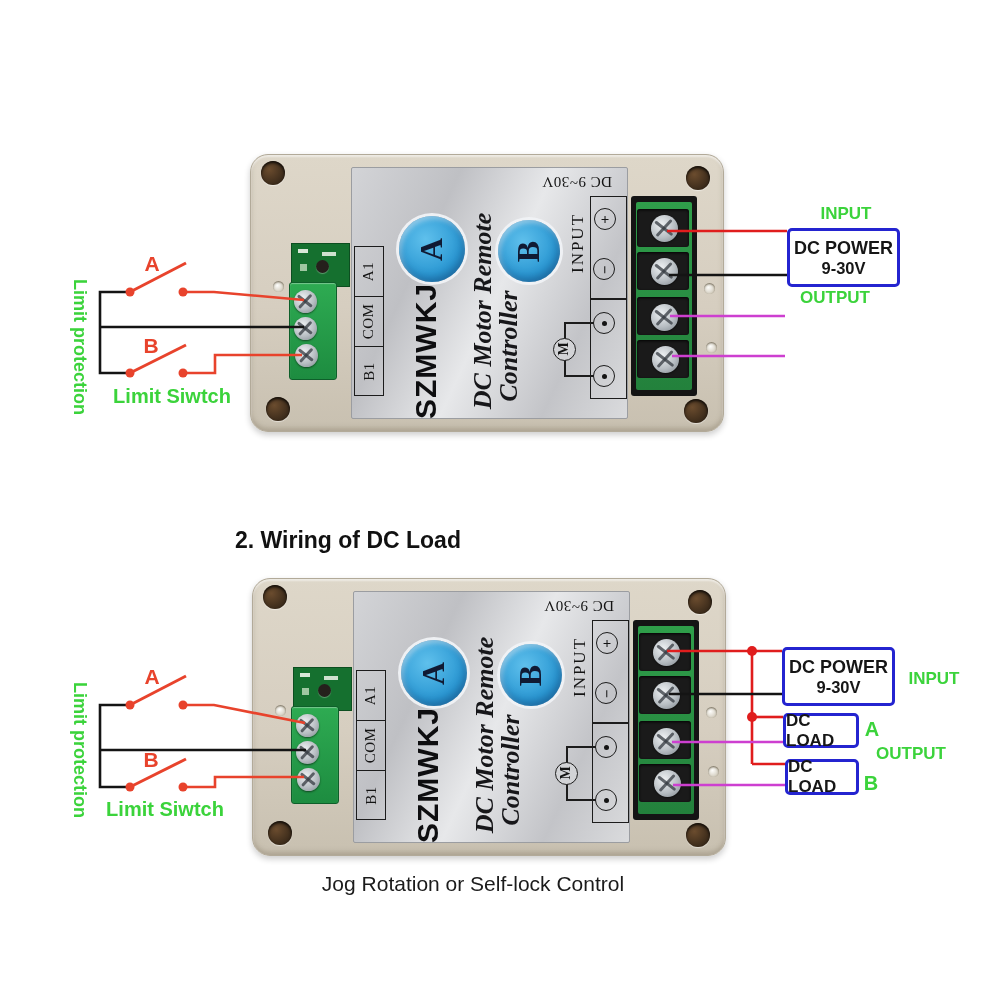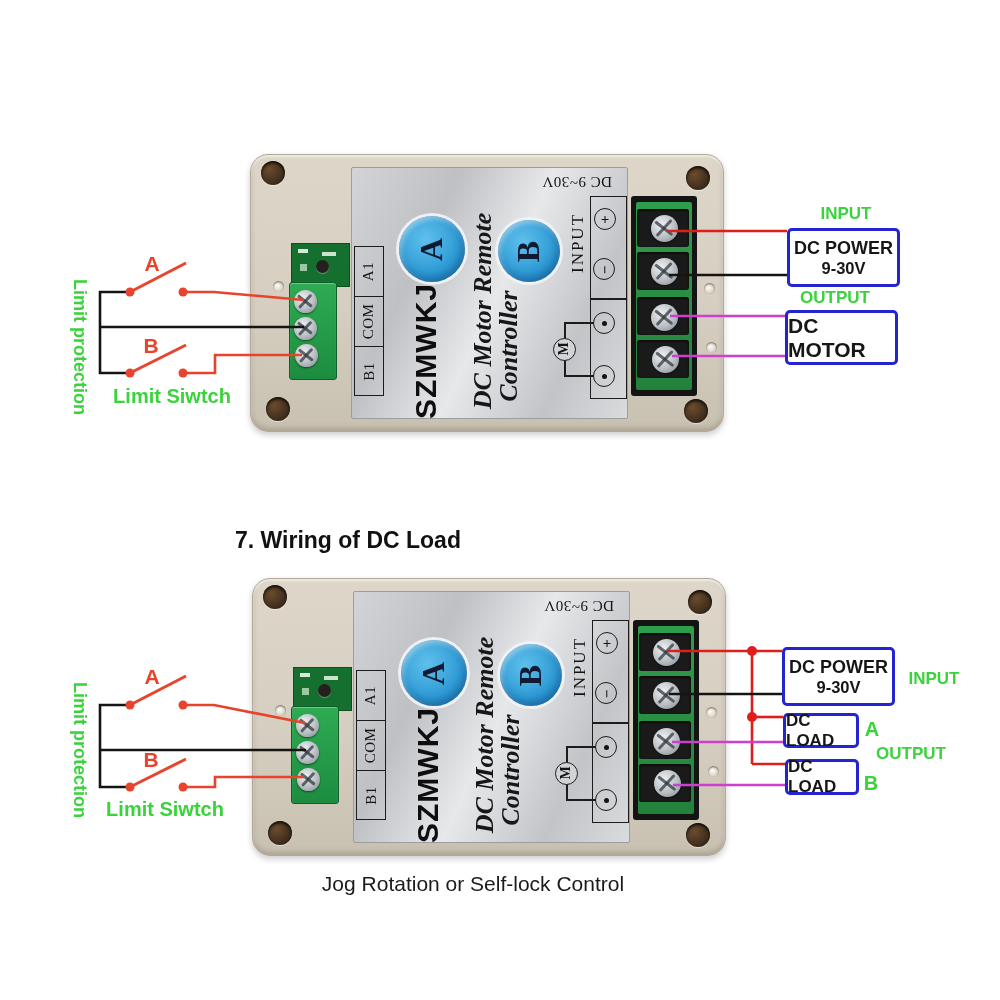--- a/index.html
+++ b/index.html
@@ -278,25 +278,22 @@
   <div class="rot-cw green" style="left:79px;top:347px;font-size:18px;">Limit protection</div>
   <div class="ctr redtxt" style="left:152px;top:264px;">A</div>
   <div class="ctr redtxt" style="left:151px;top:346px;">B</div>
   <div class="ctr green" style="left:172px;top:396px;font-size:20px;">Limit Siwtch</div>
   <div class="ctr green" style="left:846px;top:214px;font-size:17px;">INPUT</div>
   <div class="bluebox" style="left:787px;top:228px;width:107px;height:53px;">
     <div style="font-size:18px;">DC  POWER</div>
     <div style="font-size:16.5px;">9-30V</div>
   </div>
   <div class="ctr green" style="left:835px;top:298px;font-size:17px;">OUTPUT</div>
-  <div class="bluebox" style="left:785px;top:310px;width:107px;height:49px;">
-    <div style="font-size:21px;">DC MOTOR</div>
-  </div>
-
-  <div class="abs title" style="left:235px;top:527px;">7. Wiring of DC Load</div>
+
+  <div class="abs title" style="left:235px;top:527px;">2. Wiring of DC Load</div>
   <div class="rot-cw green" style="left:79px;top:750px;font-size:18px;">Limit protection</div>
   <div class="ctr redtxt" style="left:152px;top:677px;">A</div>
   <div class="ctr redtxt" style="left:151px;top:760px;">B</div>
   <div class="ctr green" style="left:165px;top:809px;font-size:20px;">Limit Siwtch</div>
   <div class="bluebox" style="left:782px;top:647px;width:107px;height:53px;">
     <div style="font-size:18px;">DC  POWER</div>
     <div style="font-size:16.5px;">9-30V</div>
   </div>
   <div class="ctr green" style="left:934px;top:679px;font-size:17px;">INPUT</div>
   <div class="bluebox" style="left:783px;top:713px;width:70px;height:29px;">

